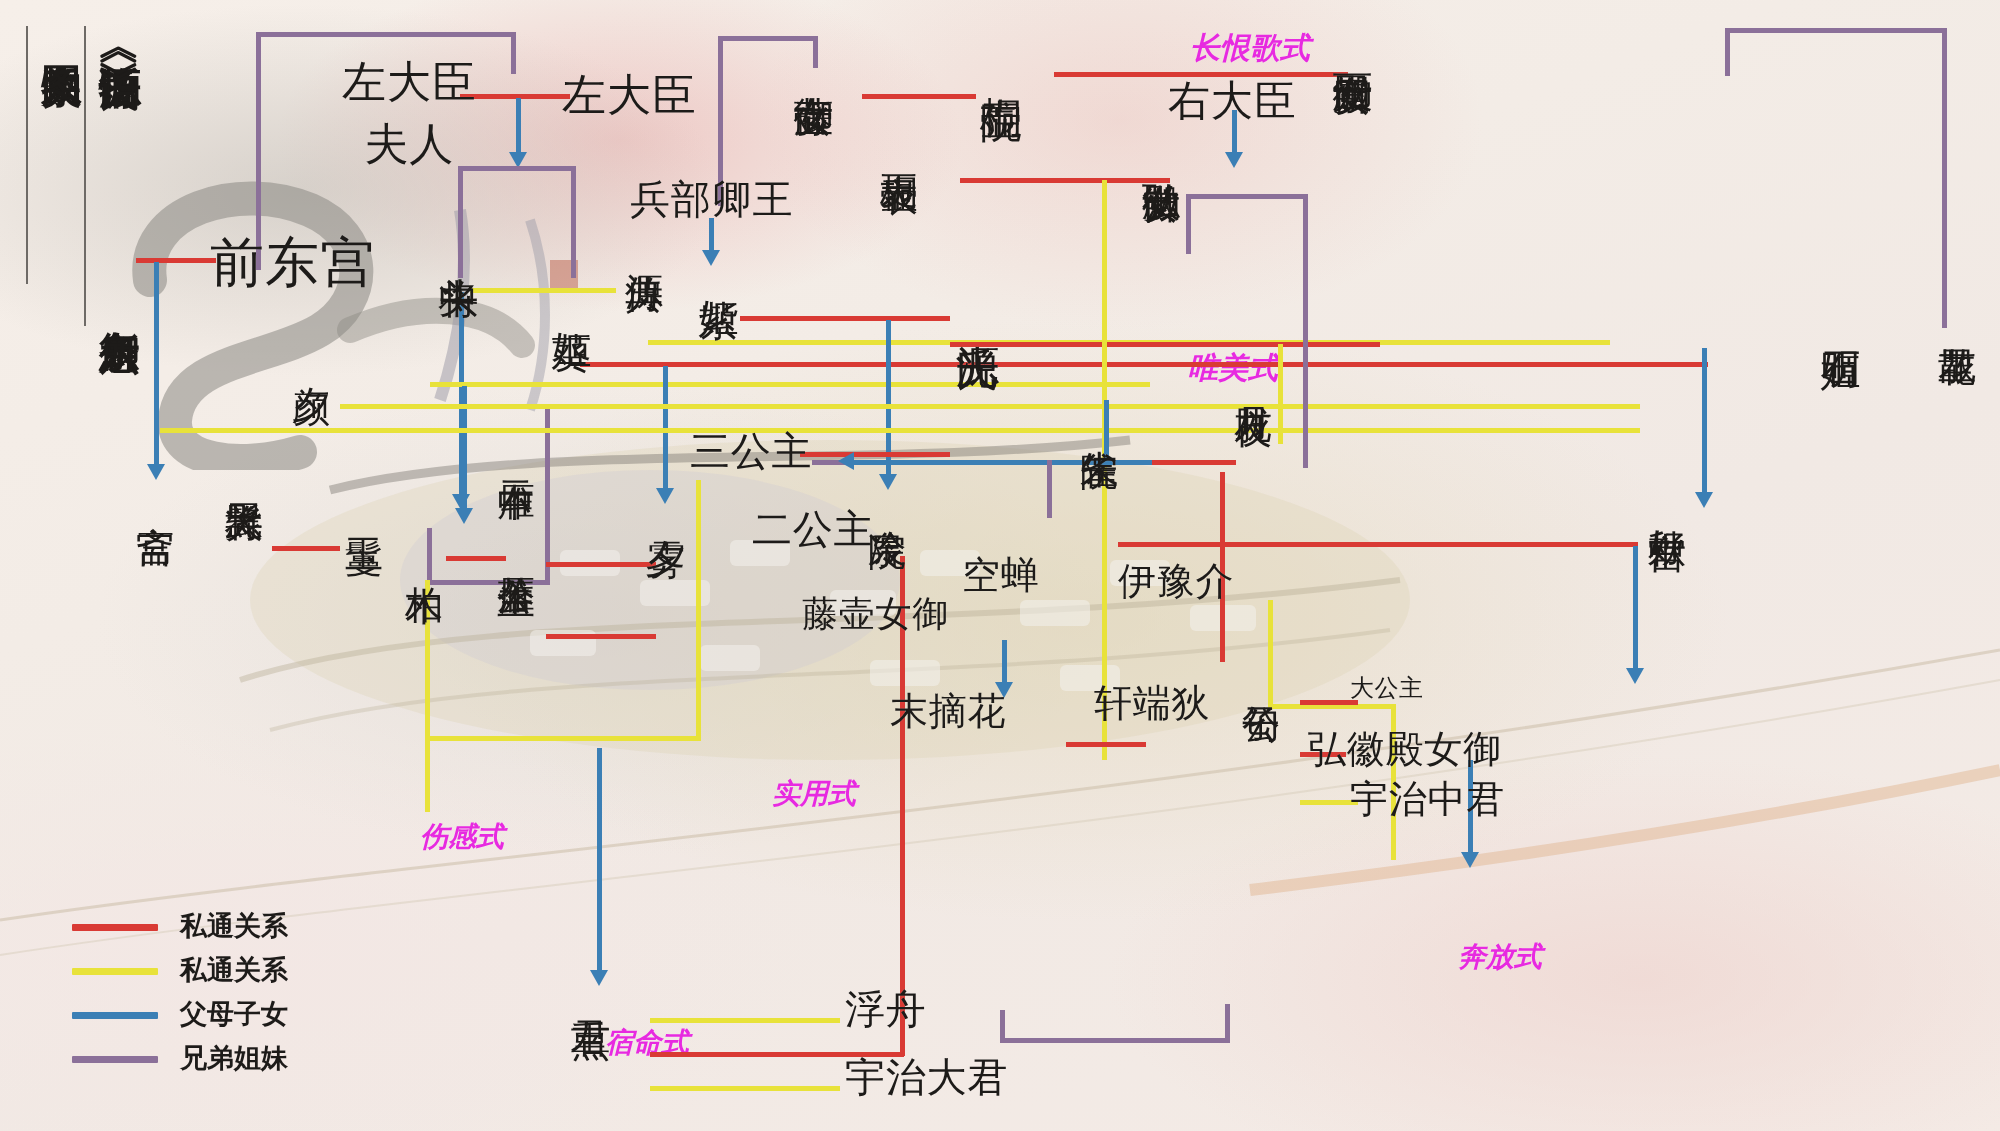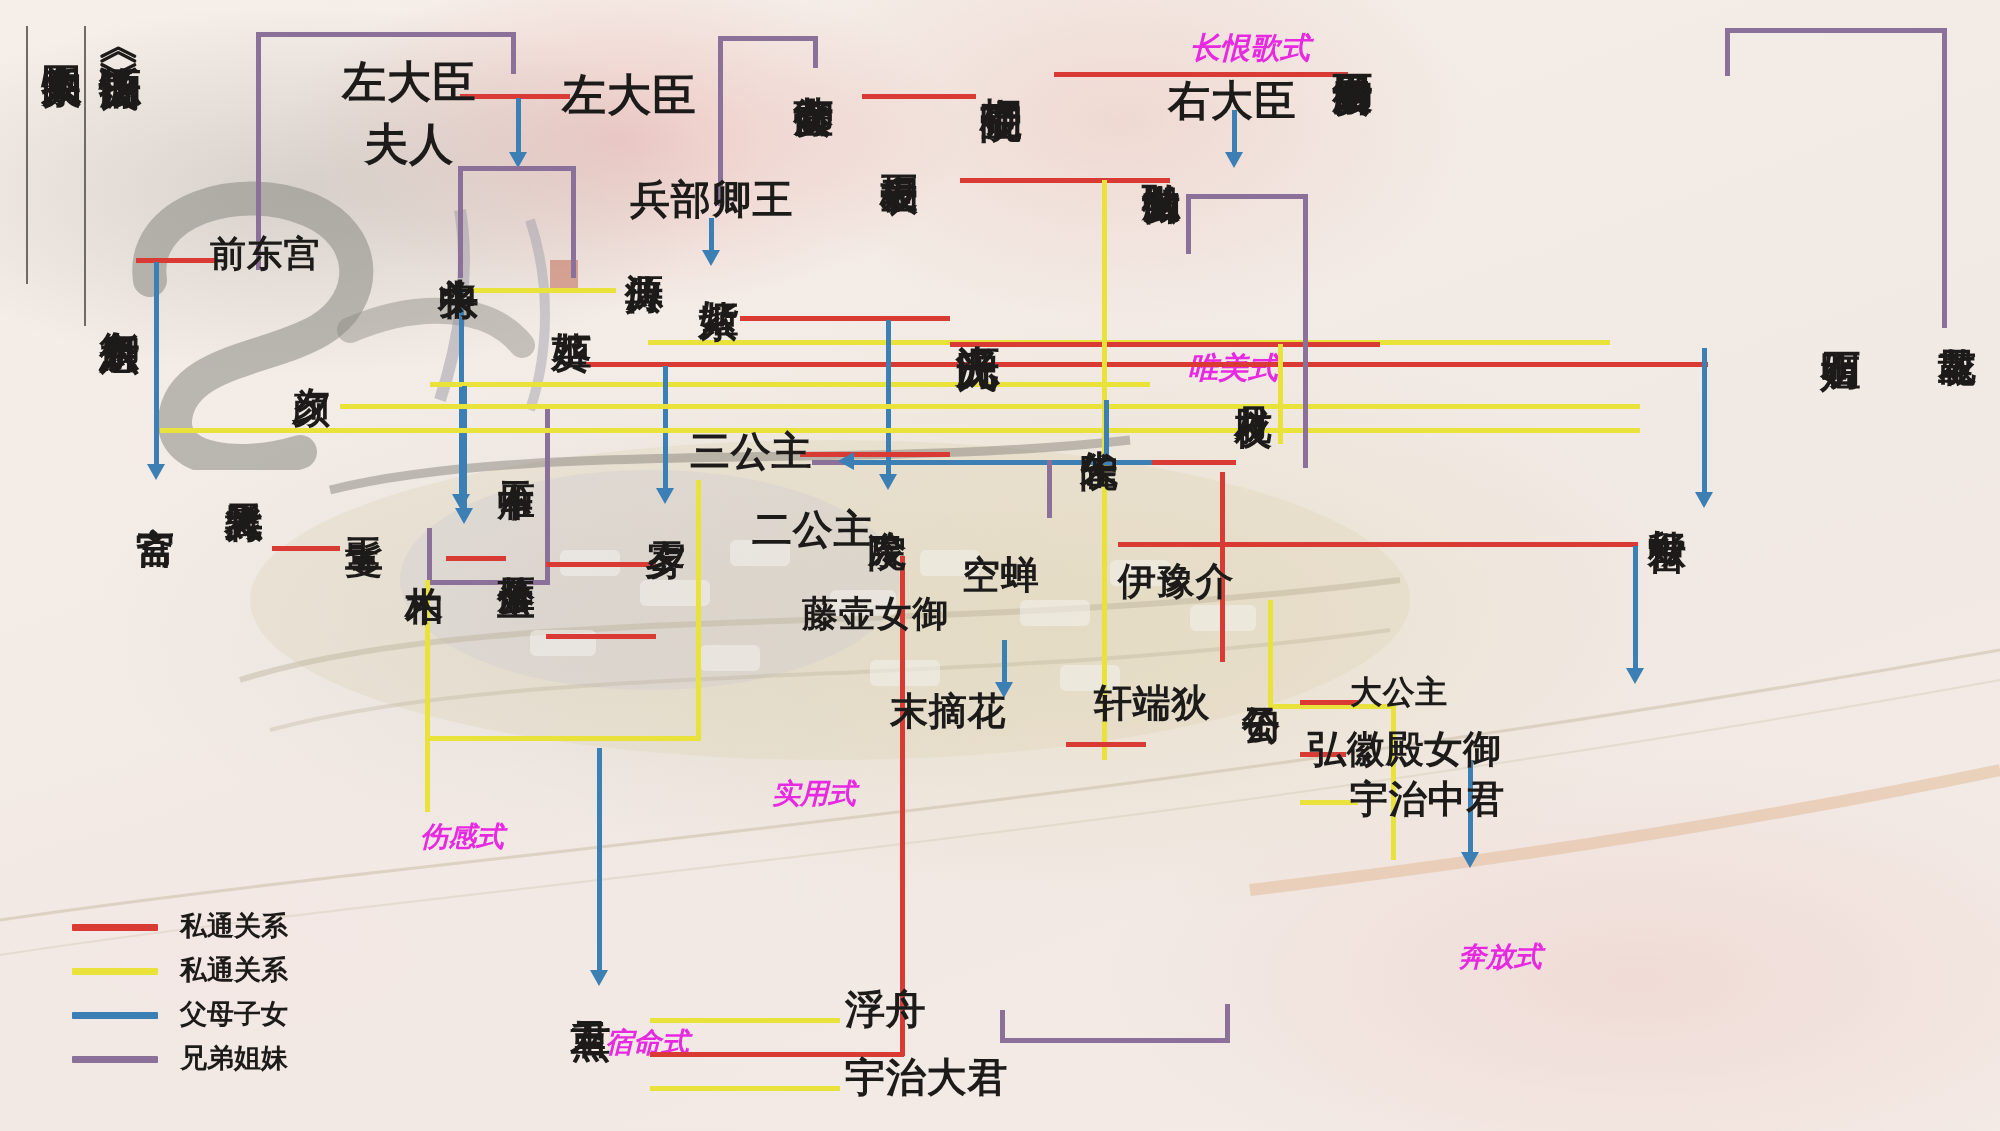--- a/index.html
+++ b/index.html
@@ -14,21 +14,21 @@
       radial-gradient(ellipse 900px 420px at 1080px 620px, rgba(226,216,186,.55) 0%, rgba(226,216,186,0) 72%),
       radial-gradient(ellipse 700px 330px at 600px 620px, rgba(222,218,214,.6) 0%, rgba(222,218,214,0) 72%),
       radial-gradient(ellipse 760px 320px at 1640px 980px, rgba(239,214,209,.75) 0%, rgba(239,214,209,0) 70%),
       radial-gradient(ellipse 800px 340px at 260px 960px, rgba(243,231,228,.9) 0%, rgba(243,231,228,0) 70%),
       linear-gradient(160deg,#f6efe9 0%,#f3ece6 35%,#f1e9e4 60%,#f4ebe6 100%);
   }
   .swash{position:absolute;pointer-events:none;}
 
   
   .node{
-    position:absolute;color:#1d1b19;font-weight:700;
+    position:absolute;color:#1d1b19;font-weight:400;
     line-height:1.0;white-space:pre;letter-spacing:.02em;
     text-shadow:0 0 1px rgba(255,255,255,.35);
   }
   .v{writing-mode:vertical-rl;text-orientation:upright;}
   .h{writing-mode:horizontal-tb;}
 
   
   .ln{position:absolute;pointer-events:none;}
   .red   {background:#d93a34;}
   .yellow{background:#e8e23a;}
@@ -261,21 +261,21 @@
   <div class="ln red hline" style="left:1300px;top:752px;width:46px;"></div>
   <div class="ln yellow hline" style="left:1300px;top:800px;width:58px;"></div>
 
   <div class="ln purple hline" style="left:1000px;top:1038px;width:230px;"></div>
   <div class="ln purple vline" style="left:1000px;top:1010px;height:32px;"></div>
   <div class="ln purple vline" style="left:1225px;top:1004px;height:38px;"></div>
 
   <div class="node h" style="left:342px;top:52px;font-size:44px;line-height:62px;text-align:center;">左大臣
 夫人</div>
   <div class="node h" style="left:562px;top:74px;font-size:44px;">左大臣</div>
-  <div class="node h" style="left:210px;top:236px;font-size:36px;">前东宫</div>
+  <div class="node h" style="left:210px;top:236px;font-size:54px;">前东宫</div>
   <div class="node v" style="left:438px;top:246px;font-size:40px;">头中将</div>
   <div class="node v" style="left:551px;top:300px;font-size:40px;">葵姬</div>
   <div class="node v" style="left:292px;top:356px;font-size:38px;">夕颜</div>
   <div class="node v" style="left:136px;top:496px;font-size:38px;">斋宫</div>
   <div class="node v" style="left:225px;top:472px;font-size:38px;">髭黑大将</div>
   <div class="node v" style="left:345px;top:508px;font-size:38px;">玉鬘</div>
   <div class="node v" style="left:405px;top:556px;font-size:38px;">柏木</div>
   <div class="node v" style="left:497px;top:452px;font-size:38px;">云中雁</div>
   <div class="node v" style="left:497px;top:546px;font-size:38px;">落雁公主</div>
   <div class="node v" style="left:645px;top:508px;font-size:40px;">夕雾</div>
@@ -296,21 +296,21 @@
   <div class="node h" style="left:1094px;top:684px;font-size:38px;">轩端狄</div>
   <div class="node h" style="left:1168px;top:80px;font-size:42px;">右大臣</div>
   <div class="node v" style="left:1142px;top:154px;font-size:38px;">弘徽殿女御</div>
   <div class="node v" style="left:1080px;top:420px;font-size:38px;">朱雀院</div>
   <div class="node v" style="left:1234px;top:376px;font-size:38px;">胧月夜</div>
   <div class="node v" style="left:1332px;top:42px;font-size:40px;">丽景殿女御</div>
   <div class="node v" style="left:1938px;top:318px;font-size:38px;">花散里</div>
   <div class="node h" style="left:1820px;top:320px;font-size:40px;writing-mode:vertical-rl;text-orientation:upright;">明石姬</div>
   <div class="node v" style="left:1648px;top:500px;font-size:38px;">秋好中宫</div>
   <div class="node v" style="left:1242px;top:676px;font-size:38px;">匂公子</div>
-  <div class="node h" style="left:1350px;top:676px;font-size:32px;">大公主</div>
+  <div class="node h" style="left:1350px;top:676px;font-size:24px;">大公主</div>
   <div class="node h" style="left:1308px;top:730px;font-size:38px;">弘徽殿女御</div>
   <div class="node h" style="left:1350px;top:780px;font-size:38px;">宇治中君</div>
   <div class="node v" style="left:570px;top:988px;font-size:40px;">熏君</div>
   <div class="node h" style="left:845px;top:990px;font-size:40px;">浮舟</div>
   <div class="node h" style="left:845px;top:1058px;font-size:40px;">宇治大君</div>
 
   <div id="legend">
     <div class="lgrow">
       <span class="lgswatch" style="background:#d93a34;"></span>
       <span class="lglabel">私通关系</span>

